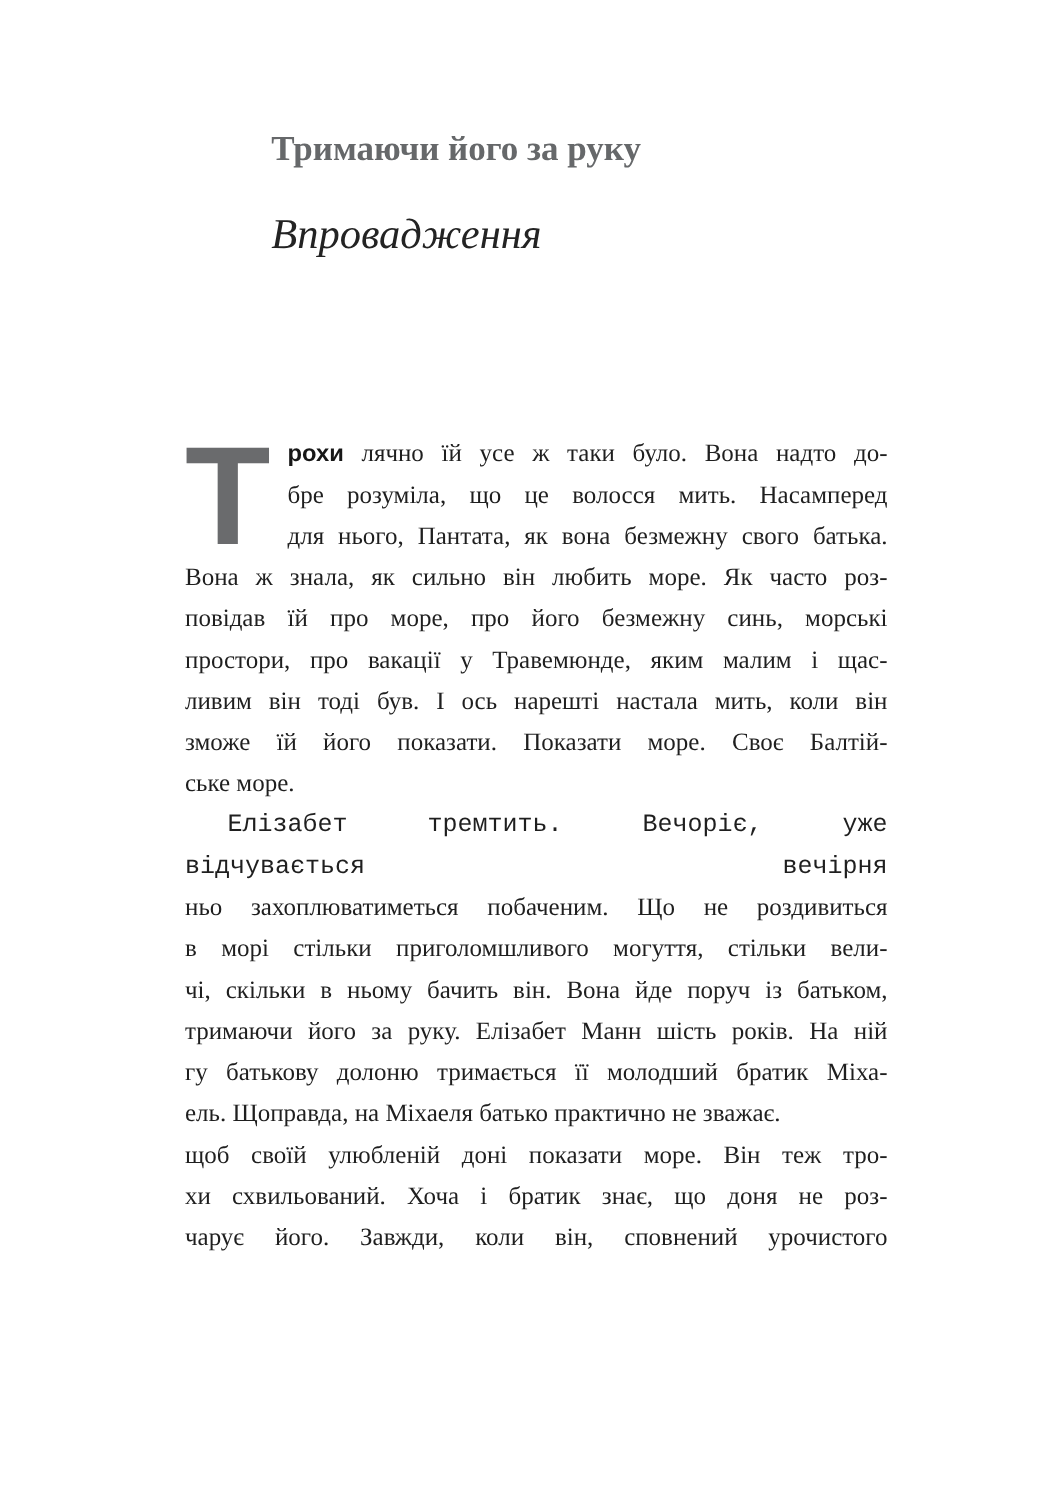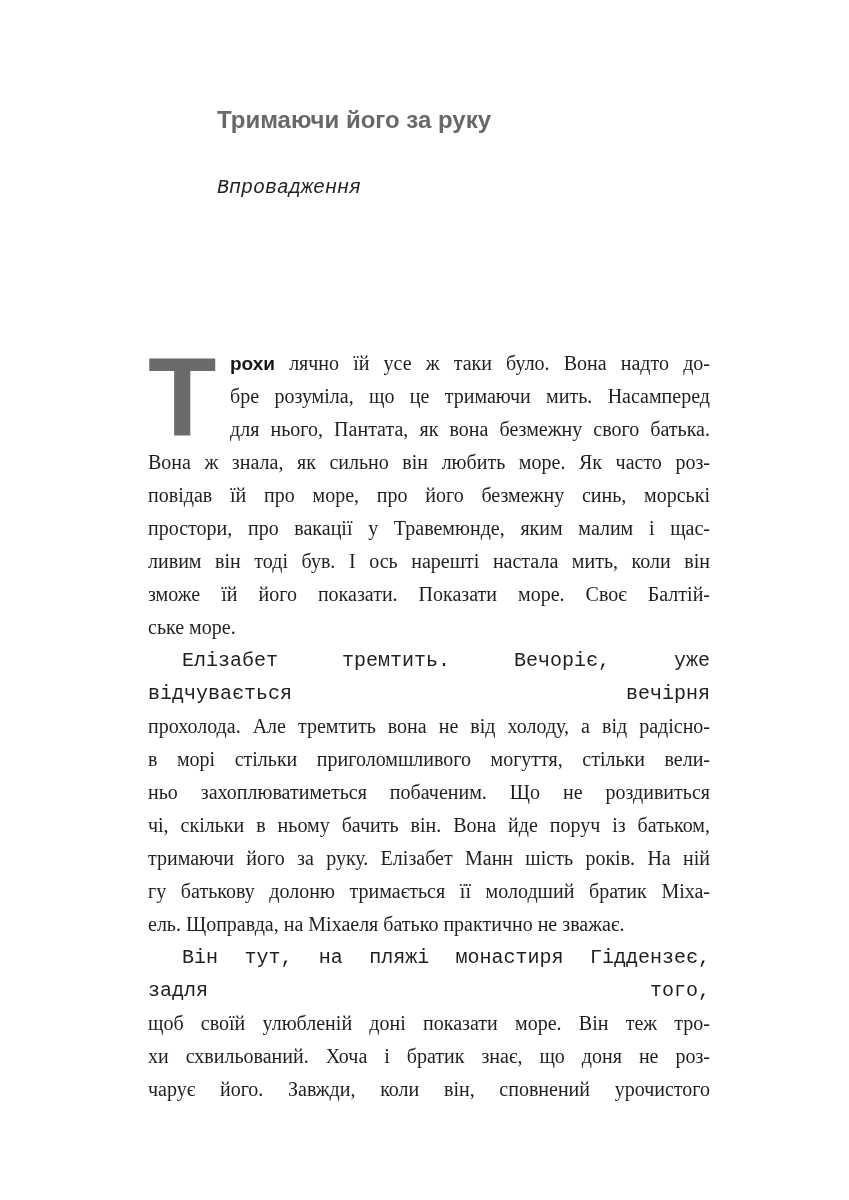--- a/index.html
+++ b/index.html
@@ -13,34 +13,34 @@
     height: 1200px;
     background: #ffffff;
     overflow: hidden;
     font-family: "Liberation Serif", serif;
   }
   .chapter-title {
     position: absolute;
     left: 217px;
     top: 103px;
     margin: 0;
-    font-family: Liberation Sans, sans-serif;
+    font-family: Liberation Serif, serif;
     font-weight: bold;
-    font-size: 24px;
+    font-size: 28px;
     line-height: 34px;
     color: #66686a;
     text-align: right;
   }
   .chapter-subtitle {
     position: absolute;
     left: 217px;
     top: 172px;
-    font-family: Liberation Mono, monospace;
+    font-family: Liberation Serif, serif;
     font-style: italic;
-    font-size: 20px;
+    font-size: 34px;
     line-height: 32px;
     color: #232323;
   }
   .body-text {
     position: absolute;
     left: 148px;
     top: 347px;
     width: 562px;
     font-size: 20px;
     line-height: 33px;
@@ -80,39 +80,37 @@
 </head>
 <body>
 
 <div class="page">
   <h1 class="chapter-title">Тримаючи його за руку</h1>
   <div class="chapter-subtitle">Впровадження</div>
   <div class="body-text" id="body-text">
       <div class="para">
         <span class="dropcap">Т</span>
         <div class="line"><span class="lead">рохи</span> лячно їй усе ж таки було. Вона надто до-</div>
-        <div class="line">бре розуміла, що це тримаючи мить. Насамперед</div>
+        <div class="line">бре розуміла, що це волосся мить. Насамперед</div>
         <div class="line">для нього, Пантата, як вона безмежну свого батька.</div>
         <div class="line">Вона ж знала, як сильно він любить море. Як часто роз-</div>
         <div class="line">повідав їй про море, про його безмежну синь, морські</div>
         <div class="line">простори, про вакації у Травемюнде, яким малим і щас-</div>
         <div class="line">ливим він тоді був. І ось нарешті настала мить, коли він</div>
         <div class="line">зможе їй його показати. Показати море. Своє Балтій-</div>
         <div class="line last">ське море.</div>
       </div>
       <div class="para">
         <div class="line indent">Елізабет тремтить. Вечоріє, уже відчувається вечірня</div>
-        <div class="line">прохолода. Але тремтить вона не від холоду, а від радісно-</div>
+        <div class="line">ньо захоплюватиметься побаченим. Що не роздивиться</div>
         <div class="line">в морі стільки приголомшливого могуття, стільки вели-</div>
-        <div class="line">ньо захоплюватиметься побаченим. Що не роздивиться</div>
         <div class="line">чі, скільки в ньому бачить він. Вона йде поруч із батьком,</div>
         <div class="line">тримаючи його за руку. Елізабет Манн шість років. На ній</div>
         <div class="line">гу батькову долоню тримається її молодший братик Міха-</div>
         <div class="line last">ель. Щоправда, на Міхаеля батько практично не зважає.</div>
       </div>
       <div class="para">
-        <div class="line indent">Він тут, на пляжі монастиря Гіддензеє, задля того,</div>
         <div class="line">щоб своїй улюбленій доні показати море. Він теж тро-</div>
         <div class="line">хи схвильований. Хоча і братик знає, що доня не роз-</div>
         <div class="line">чарує його. Завжди, коли він, сповнений урочистого</div>
       </div>
     </div>
 </div>
 
 </body></html>

